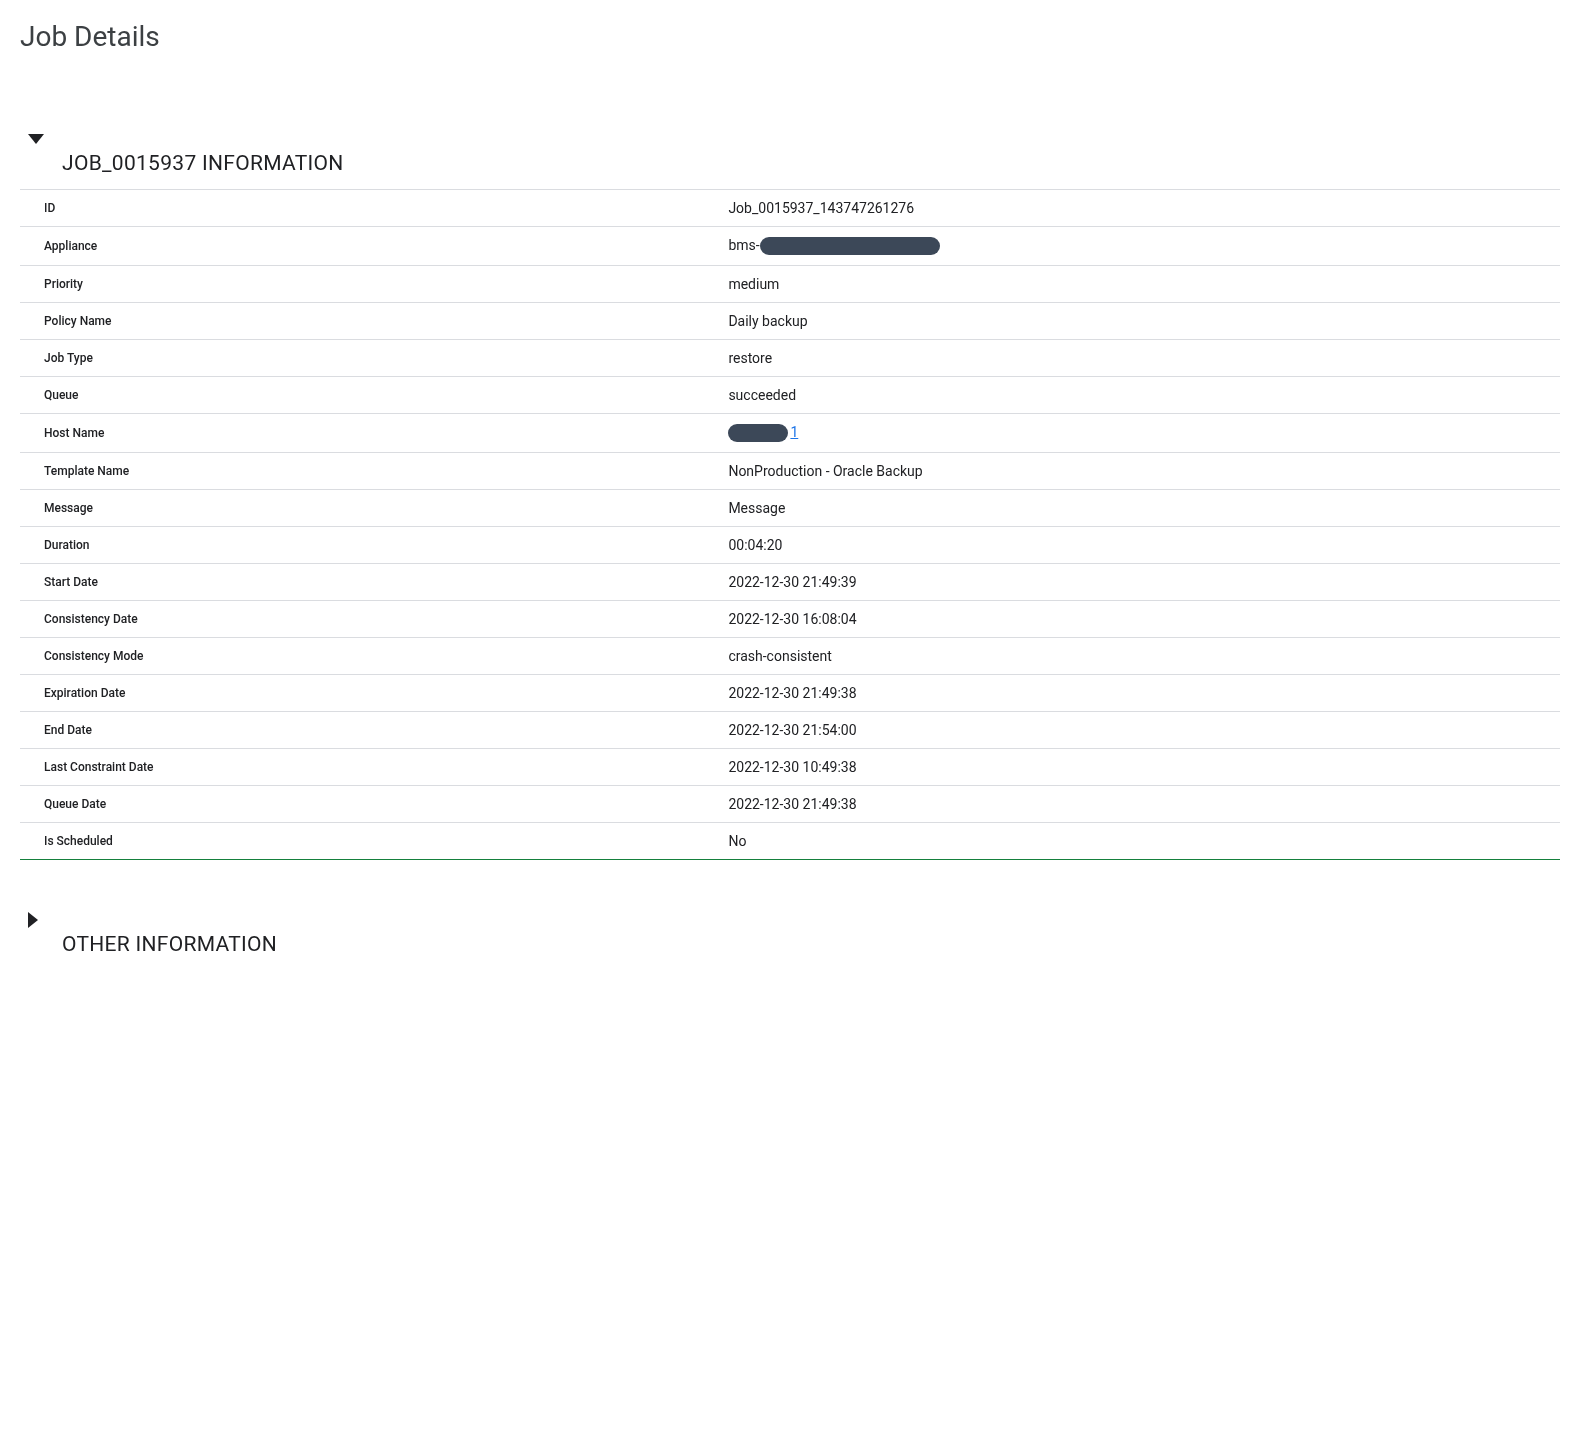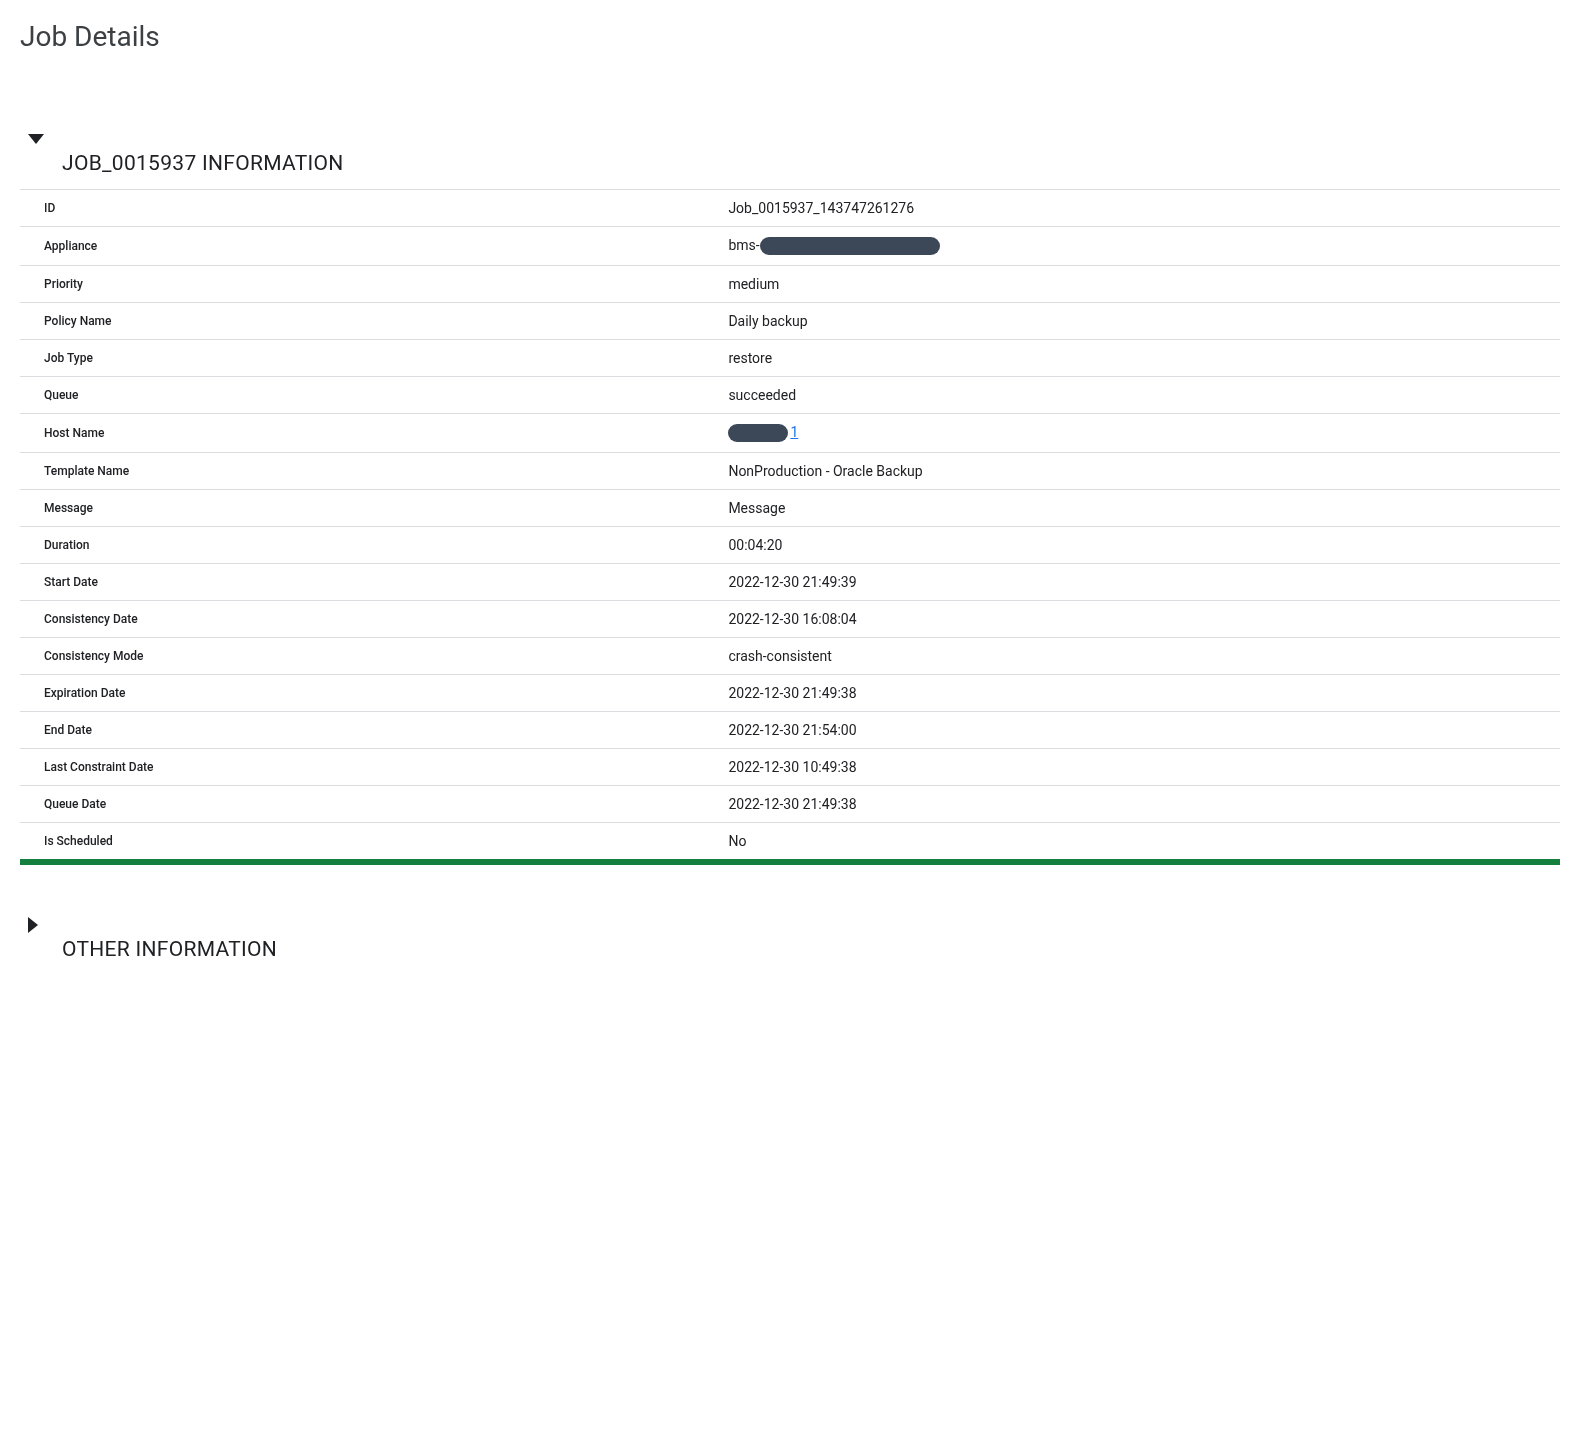--- a/index.html
+++ b/index.html
@@ -54,21 +54,21 @@
       margin-top: 48px;
     }
     .details-table {
       width: 100%;
       border-collapse: collapse;
     }
     .details-row {
       border-top: 1px solid #dadce0;
     }
     .details-row:last-child {
-      border-bottom: 6px solid #15803d;
+      border-bottom: 1px solid #15803d;
     }
     .details-label {
       width: 46%;
       padding: 10px 0 10px 24px;
       font-size: 12px;
       font-weight: 500;
       color: #202124;
       text-align: left;
       vertical-align: middle;
     }

